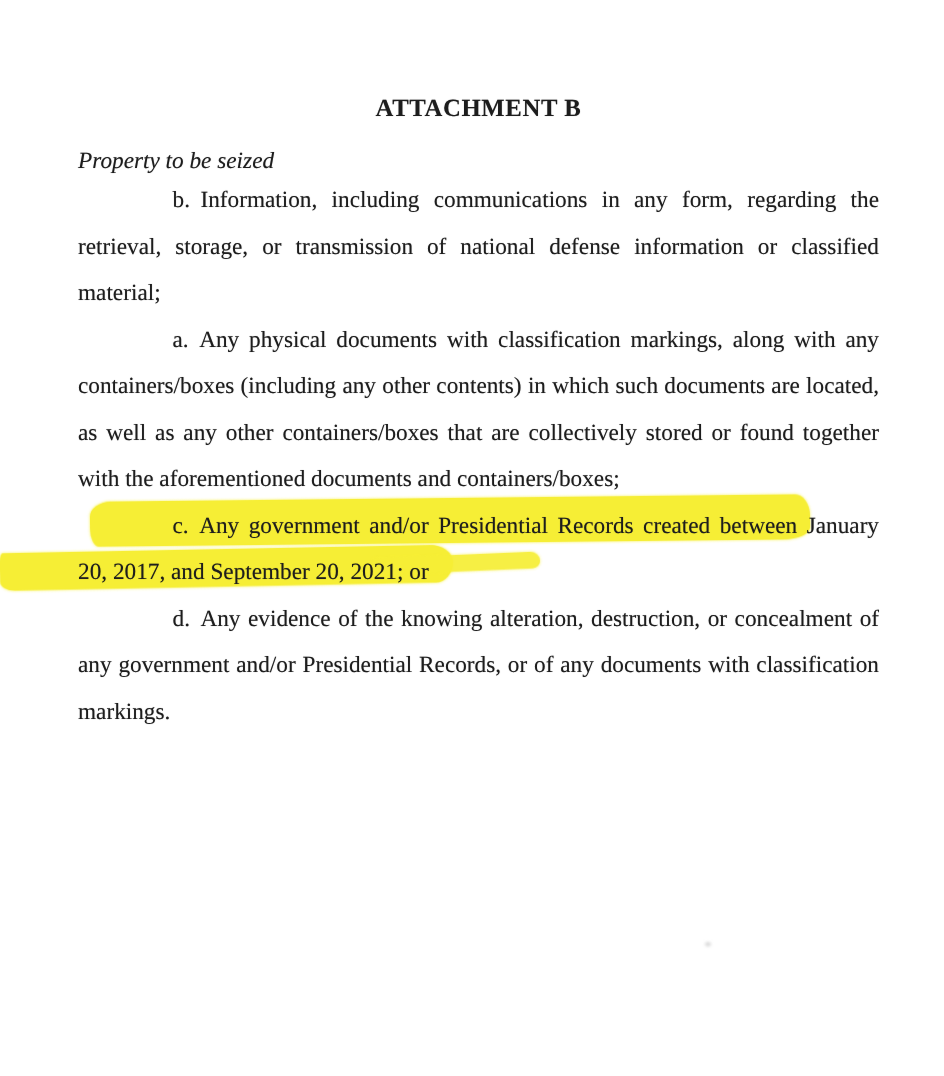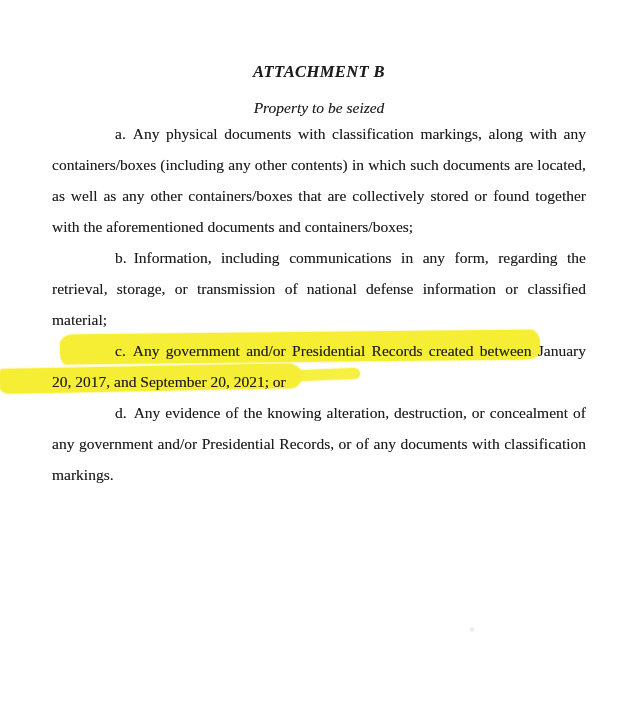--- a/index.html
+++ b/index.html
@@ -8,24 +8,24 @@
     background:#ffffff; overflow:hidden;
     font-family:"Liberation Serif", serif; color:#1d1d1d;
   }
   .content {
     position:absolute; left:52px; top:62px; width:534px;
     font-size:15.5px; line-height:31px;
     text-shadow:0 0 0.6px rgba(25,25,25,0.45);
   }
   .title {
     margin:0; text-align:center; font-weight:bold;
-    font-size:16.5px; line-height:20px; letter-spacing:0.4px;font-style:italic;
+    font-size:16.5px; line-height:20px; letter-spacing:0.4px;
   }
   .subtitle {
-    margin:16px 0 0 0; text-align:center; font-style:italic;
+    margin:16px 0 0 0; font-style:italic;
     font-size:15.5px; line-height:20px;
   }
   .para { margin:8px 0 0 0; text-align:justify; }
   .intro { text-indent:35px; }
   .item { margin:0; text-align:justify; text-indent:63px; }
   .item .label { margin-right:7px; }
   .item-c { position:relative; }
   .item-c .label, .item-c .txt { position:relative; z-index:1; }
   .hl {
     position:absolute; z-index:0; background:#f6ee35;
@@ -55,23 +55,23 @@
 <body>
 
 <div class="page">
   <div class="content">
 
     <p class="title">ATTACHMENT B</p>
 
     <p class="subtitle">Property to be seized</p>
 
 
+    <p class="item"><span class="label">b.</span><span class="txt">Information, including communications in any form, regarding the retrieval, storage, or transmission of national defense information or classified material;</span></p>
+
     <p class="item"><span class="label">a.</span><span class="txt">Any physical documents with classification markings, along with any containers/boxes (including any other contents) in which such documents are located, as well as any other containers/boxes that are collectively stored or found together with the aforementioned documents and containers/boxes;</span></p>
-
-    <p class="item"><span class="label">b.</span><span class="txt">Information, including communications in any form, regarding the retrieval, storage, or transmission of national defense information or classified material;</span></p>
 
     <p class="item item-c"><span class="hl hl1" style="background: rgb(246, 238, 53);"></span><span class="hl hl2" style="background: rgb(246, 238, 53);"></span><span class="hl hl3" style="background: rgb(246, 238, 53);"></span><span class="label">c.</span><span class="txt">Any government and/or Presidential Records created between January 20, 2017, and September 20, 2021; or</span></p>
 
     <p class="item"><span class="label">d.</span><span class="txt">Any evidence of the knowing alteration, destruction, or concealment of any government and/or Presidential Records, or of any documents with classification markings.</span></p>
 
   </div>
 
   <div class="speck" style="left:470px; top:628px;"></div>
 </div>
 

